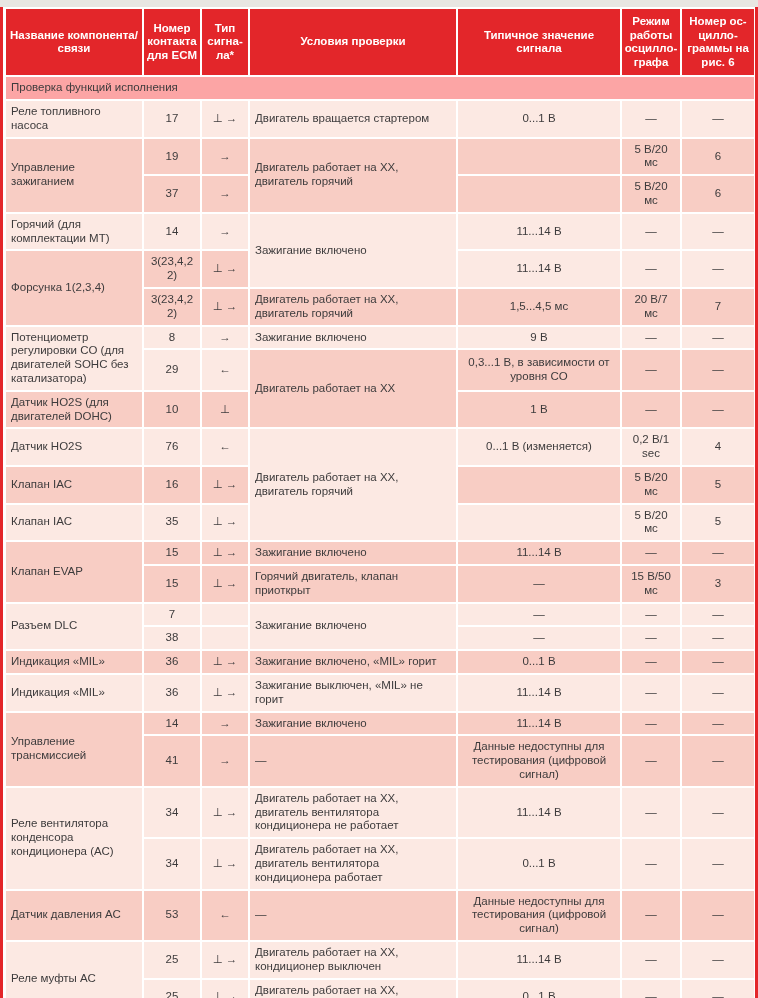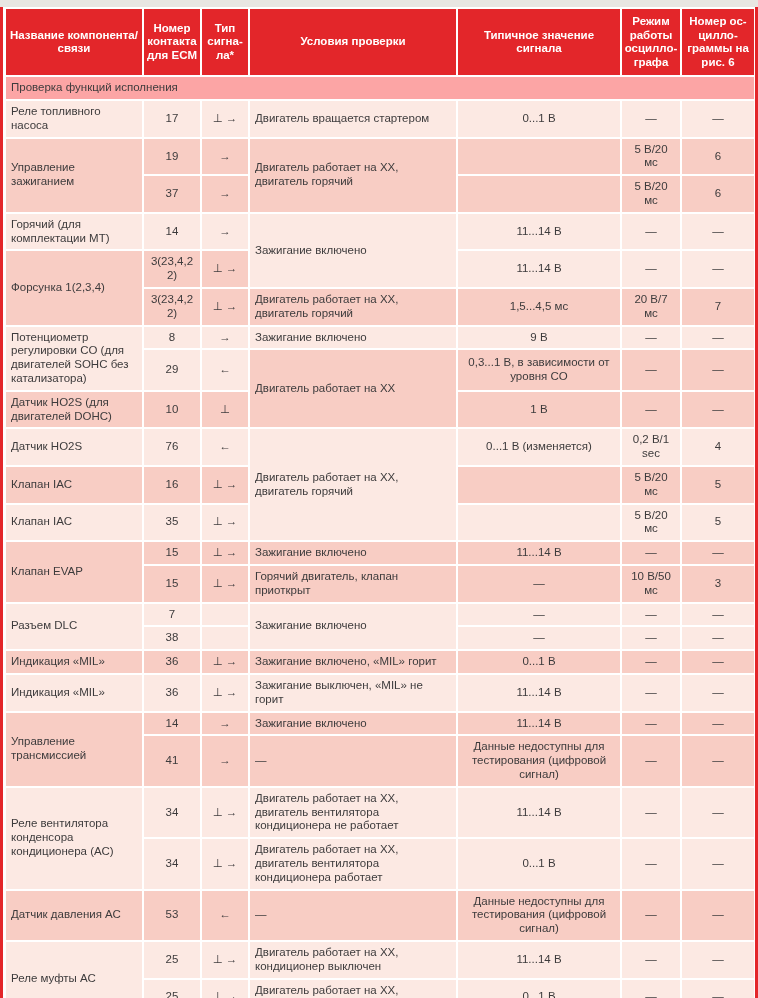--- a/index.html
+++ b/index.html
@@ -180,21 +180,21 @@
           <td class="cond-col tone-D" data-name="check-conditions-cell">Зажигание включено</td>
           <td class="c tone-D" data-name="signal-value-cell">11...14 В</td>
           <td class="c tone-D" data-name="scope-mode-cell">—</td>
           <td class="c tone-D" data-name="oscillogram-number-cell">—</td>
         </tr>
         <tr data-name="table-row">
           <td class="c tone-D" data-name="contact-number-cell">15</td>
           <td class="c tone-D" data-name="signal-type-cell">⊥ →</td>
           <td class="cond-col tone-D" data-name="check-conditions-cell">Горячий двигатель, клапан приоткрыт</td>
           <td class="c tone-D" data-name="signal-value-cell">—</td>
-          <td class="c tone-D" data-name="scope-mode-cell">10 В/50 мс</td>
+          <td class="c tone-D" data-name="scope-mode-cell">15 В/50 мс</td>
           <td class="c tone-D" data-name="oscillogram-number-cell">3</td>
         </tr>
         <tr data-name="table-row">
           <td class="name-col tone-L" rowspan="2" data-name="component-name-cell">Разъем DLC</td>
           <td class="c tone-L" data-name="contact-number-cell">7</td>
           <td class="c tone-L" data-name="signal-type-cell"></td>
           <td class="cond-col tone-L" rowspan="2" data-name="check-conditions-cell">Зажигание включено</td>
           <td class="c tone-L" data-name="signal-value-cell">—</td>
           <td class="c tone-L" data-name="scope-mode-cell">—</td>
           <td class="c tone-L" data-name="oscillogram-number-cell">—</td>

